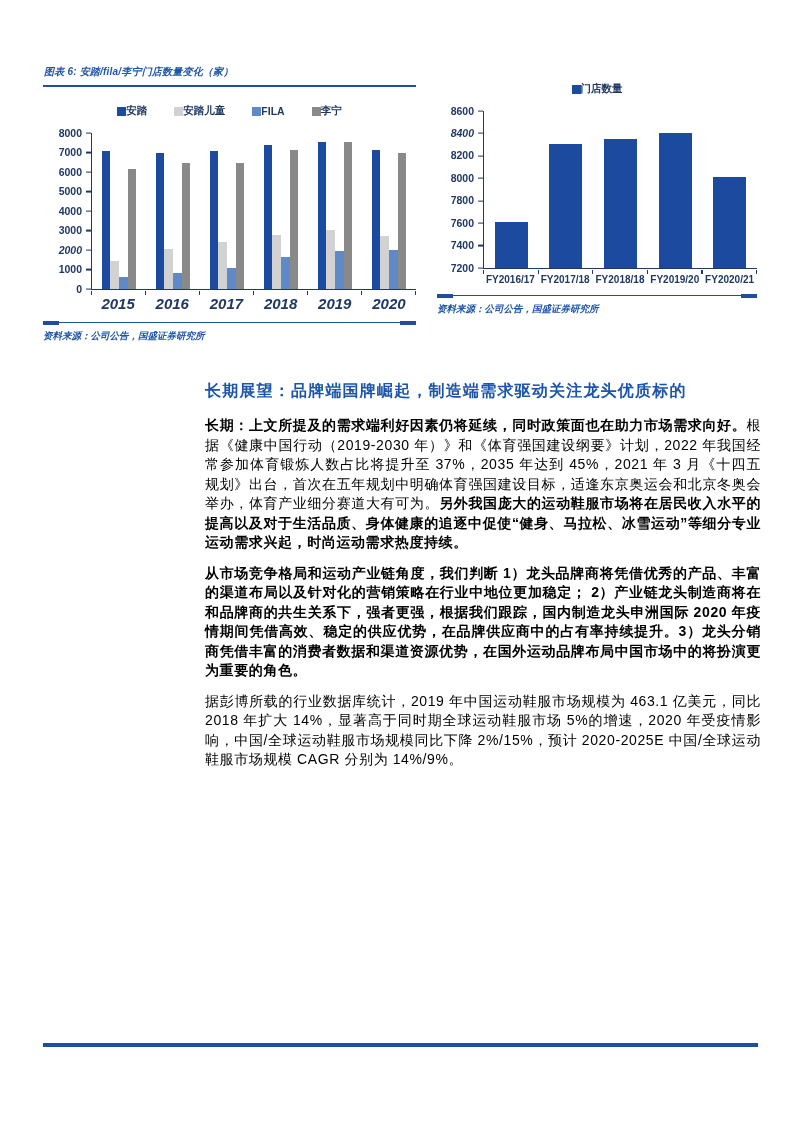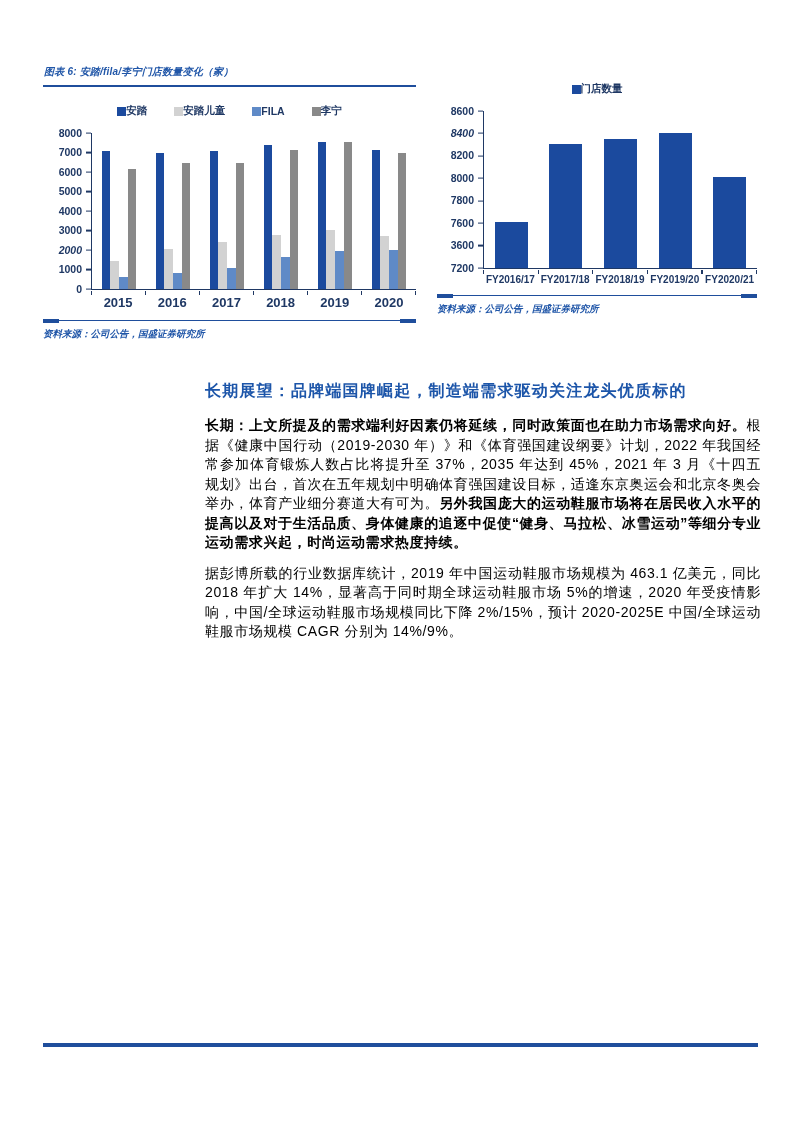--- a/index.html
+++ b/index.html
@@ -30,21 +30,21 @@
   .fig6 .plot{height:156px;}
   .fig7 .plot{height:157px;}
   .ytick{position:absolute;left:-6.5px;width:5px;height:1.2px;background:#1F3864;transform:translateY(50%);}
   .xtick{position:absolute;bottom:-6px;width:1.2px;height:4.5px;background:#1F3864;}
   .group{flex:1;height:100%;display:flex;align-items:flex-end;justify-content:center;}
   .bar{display:inline-block;}
   .fig6 .bar{width:8.6px;}
   .fig7 .bar{width:33px;}
   .xlabels{display:flex;margin-top:5px;}
   .xlabel{flex:1;text-align:center;font-weight:bold;color:#1F3864;white-space:nowrap;}
-  .fig6 .xlabel{font-size:13px;}
+  .fig6 .xlabel{font-size:15px;font-style:italic;}
   .fig7 .xlabel{font-size:10px;}
   .fig-rule2{position:relative;margin-top:10px;border-top:1.2px solid #1F4E9C;height:4px;}
   .endcap{position:absolute;top:-2px;width:16px;height:3.5px;background:#1F4E9C;}
   .endcap.left{left:0;}
   .endcap.right{right:0;}
   .fig-source{margin-top:3px;font-size:9.5px;font-style:italic;font-weight:bold;color:#2056A8;}
 
   
   .article{position:absolute;left:205px;top:381px;width:556px;}
   .article-heading{margin:0 0 15px 0;font-size:16px;font-weight:bold;color:#1C55A9;
@@ -171,21 +171,21 @@
     <div class="chart">
       <div class="legend">
           <div class="legend-item">
             <div class="swatch" style="background: rgb(27, 74, 158);"></div>
             <div class="">门店数量</div>
           </div>
         </div>
       <div class="chart-body">
         <div class="yaxis">
             <div class="ytick-label" style="bottom: 0%;">7200</div>
-            <div class="ytick-label" style="bottom: 14.2857%;">3600</div>
+            <div class="ytick-label" style="bottom: 14.2857%;">7400</div>
             <div class="ytick-label" style="bottom: 28.5714%;">7600</div>
             <div class="ytick-label" style="bottom: 42.8571%;">7800</div>
             <div class="ytick-label" style="bottom: 57.1429%;">8000</div>
             <div class="ytick-label" style="bottom: 71.4286%; text-align: center;">8200</div>
             <div class="ytick-label" style="bottom: 85.7143%; font-style: italic;">8400</div>
             <div class="ytick-label" style="bottom: 100%;">8600</div>
           </div>
         <div class="plot-wrap">
           <div class="plot">
               <div class="ytick" style="bottom: 0%;"></div>
@@ -214,37 +214,38 @@
               <div class="xtick" style="left: calc(0% - 1px);"></div>
               <div class="xtick" style="left: calc(20% - 1px);"></div>
               <div class="xtick" style="left: calc(40% - 1px);"></div>
               <div class="xtick" style="left: calc(60% - 1px);"></div>
               <div class="xtick" style="left: calc(80% - 1px);"></div>
               <div class="xtick" style="left: calc(100% - 1px);"></div>
             </div>
           <div class="xlabels">
               <div class="xlabel">FY2016/17</div>
               <div class="xlabel">FY2017/18</div>
-              <div class="xlabel">FY2018/19</div>
+              <div class="xlabel">FY2018/18</div>
               <div class="xlabel">FY2019/20</div>
               <div class="xlabel">FY2020/21</div>
             </div>
         </div>
       </div>
     </div>
     <div class="fig-rule2">
       <span class="endcap left"></span>
       <span class="endcap right"></span>
     </div>
     <div class="fig-source">资料来源：公司公告，国盛证券研究所</div>
   </div>
 
   <div class="article">
     <h2 class="article-heading">长期展望：品牌端国牌崛起，制造端需求驱动关注龙头优质标的</h2>
     <div class="paras">
         <p><span class="b">长期：上文所提及的需求端利好因素仍将延续，同时政策面也在助力市场需求向好。</span><span>根据《健康中国行动（2019-2030 年）》和《体育强国建设纲要》计划，2022 年我国经常参加体育锻炼人数占比将提升至 37%，2035 年达到 45%，2021 年 3 月《十四五规划》出台，首次在五年规划中明确体育强国建设目标，适逢东京奥运会和北京冬奥会举办，体育产业细分赛道大有可为。</span><span class="b">另外我国庞大的运动鞋服市场将在居民收入水平的提高以及对于生活品质、身体健康的追逐中促使“健身、马拉松、冰雪运动”等细分专业运动需求兴起，时尚运动需求热度持续。</span></p>
+        <p><span class="b">从市场竞争格局和运动产业链角度，我们判断 1）龙头品牌商将凭借优秀的产品、丰富的渠道布局以及针对化的营销策略在行业中地位更加稳定； 2）产业链龙头制造商将在和品牌商的共生关系下，强者更强，根据我们跟踪，国内制造龙头申洲国际 2020 年疫情期间凭借高效、稳定的供应优势，在品牌供应商中的占有率持续提升。3）龙头分销商凭借丰富的消费者数据和渠道资源优势，在国外运动品牌布局中国市场中的将扮演更为重要的角色。</span></p>
         <p><span>据彭博所载的行业数据库统计，2019 年中国运动鞋服市场规模为 463.1 亿美元，同比 2018 年扩大 14%，显著高于同时期全球运动鞋服市场 5%的增速，2020 年受疫情影响，中国/全球运动鞋服市场规模同比下降 2%/15%，预计 2020-2025E 中国/全球运动鞋服市场规模 CAGR 分别为 14%/9%。</span></p>
       </div>
   </div>
 
   <div class="page-bottom-rule"></div>
 
 </div>
 
 </body></html>

